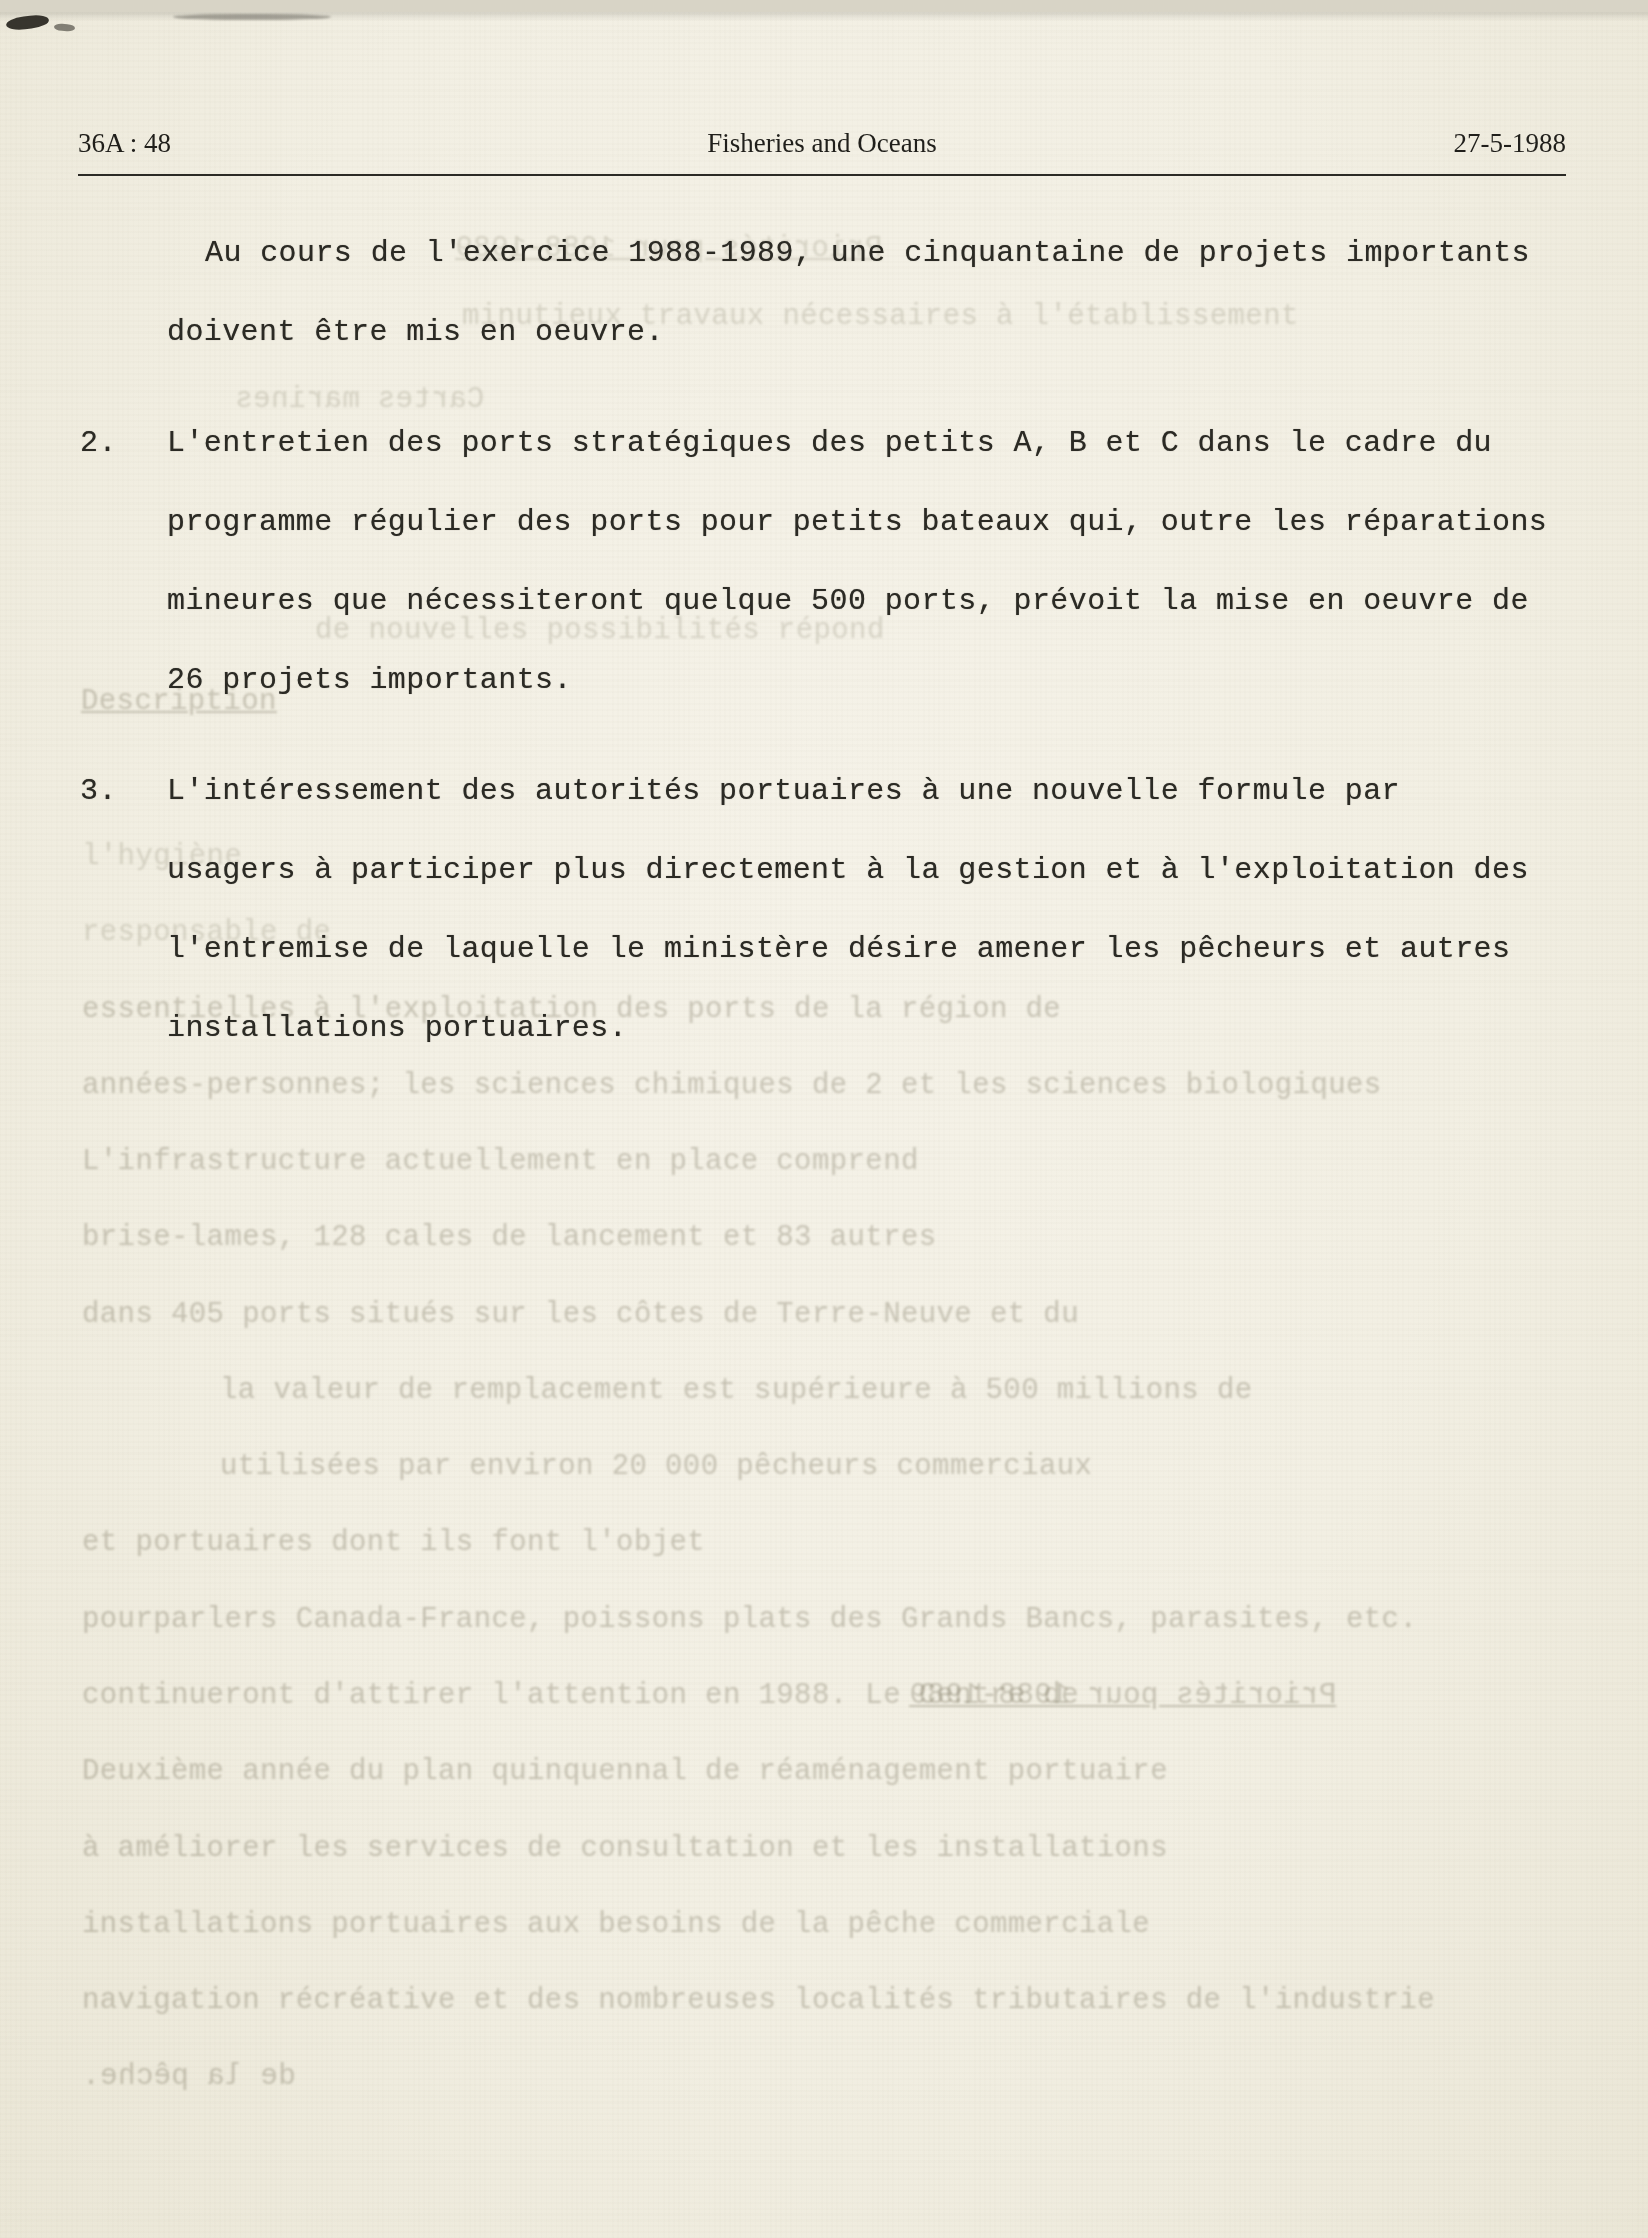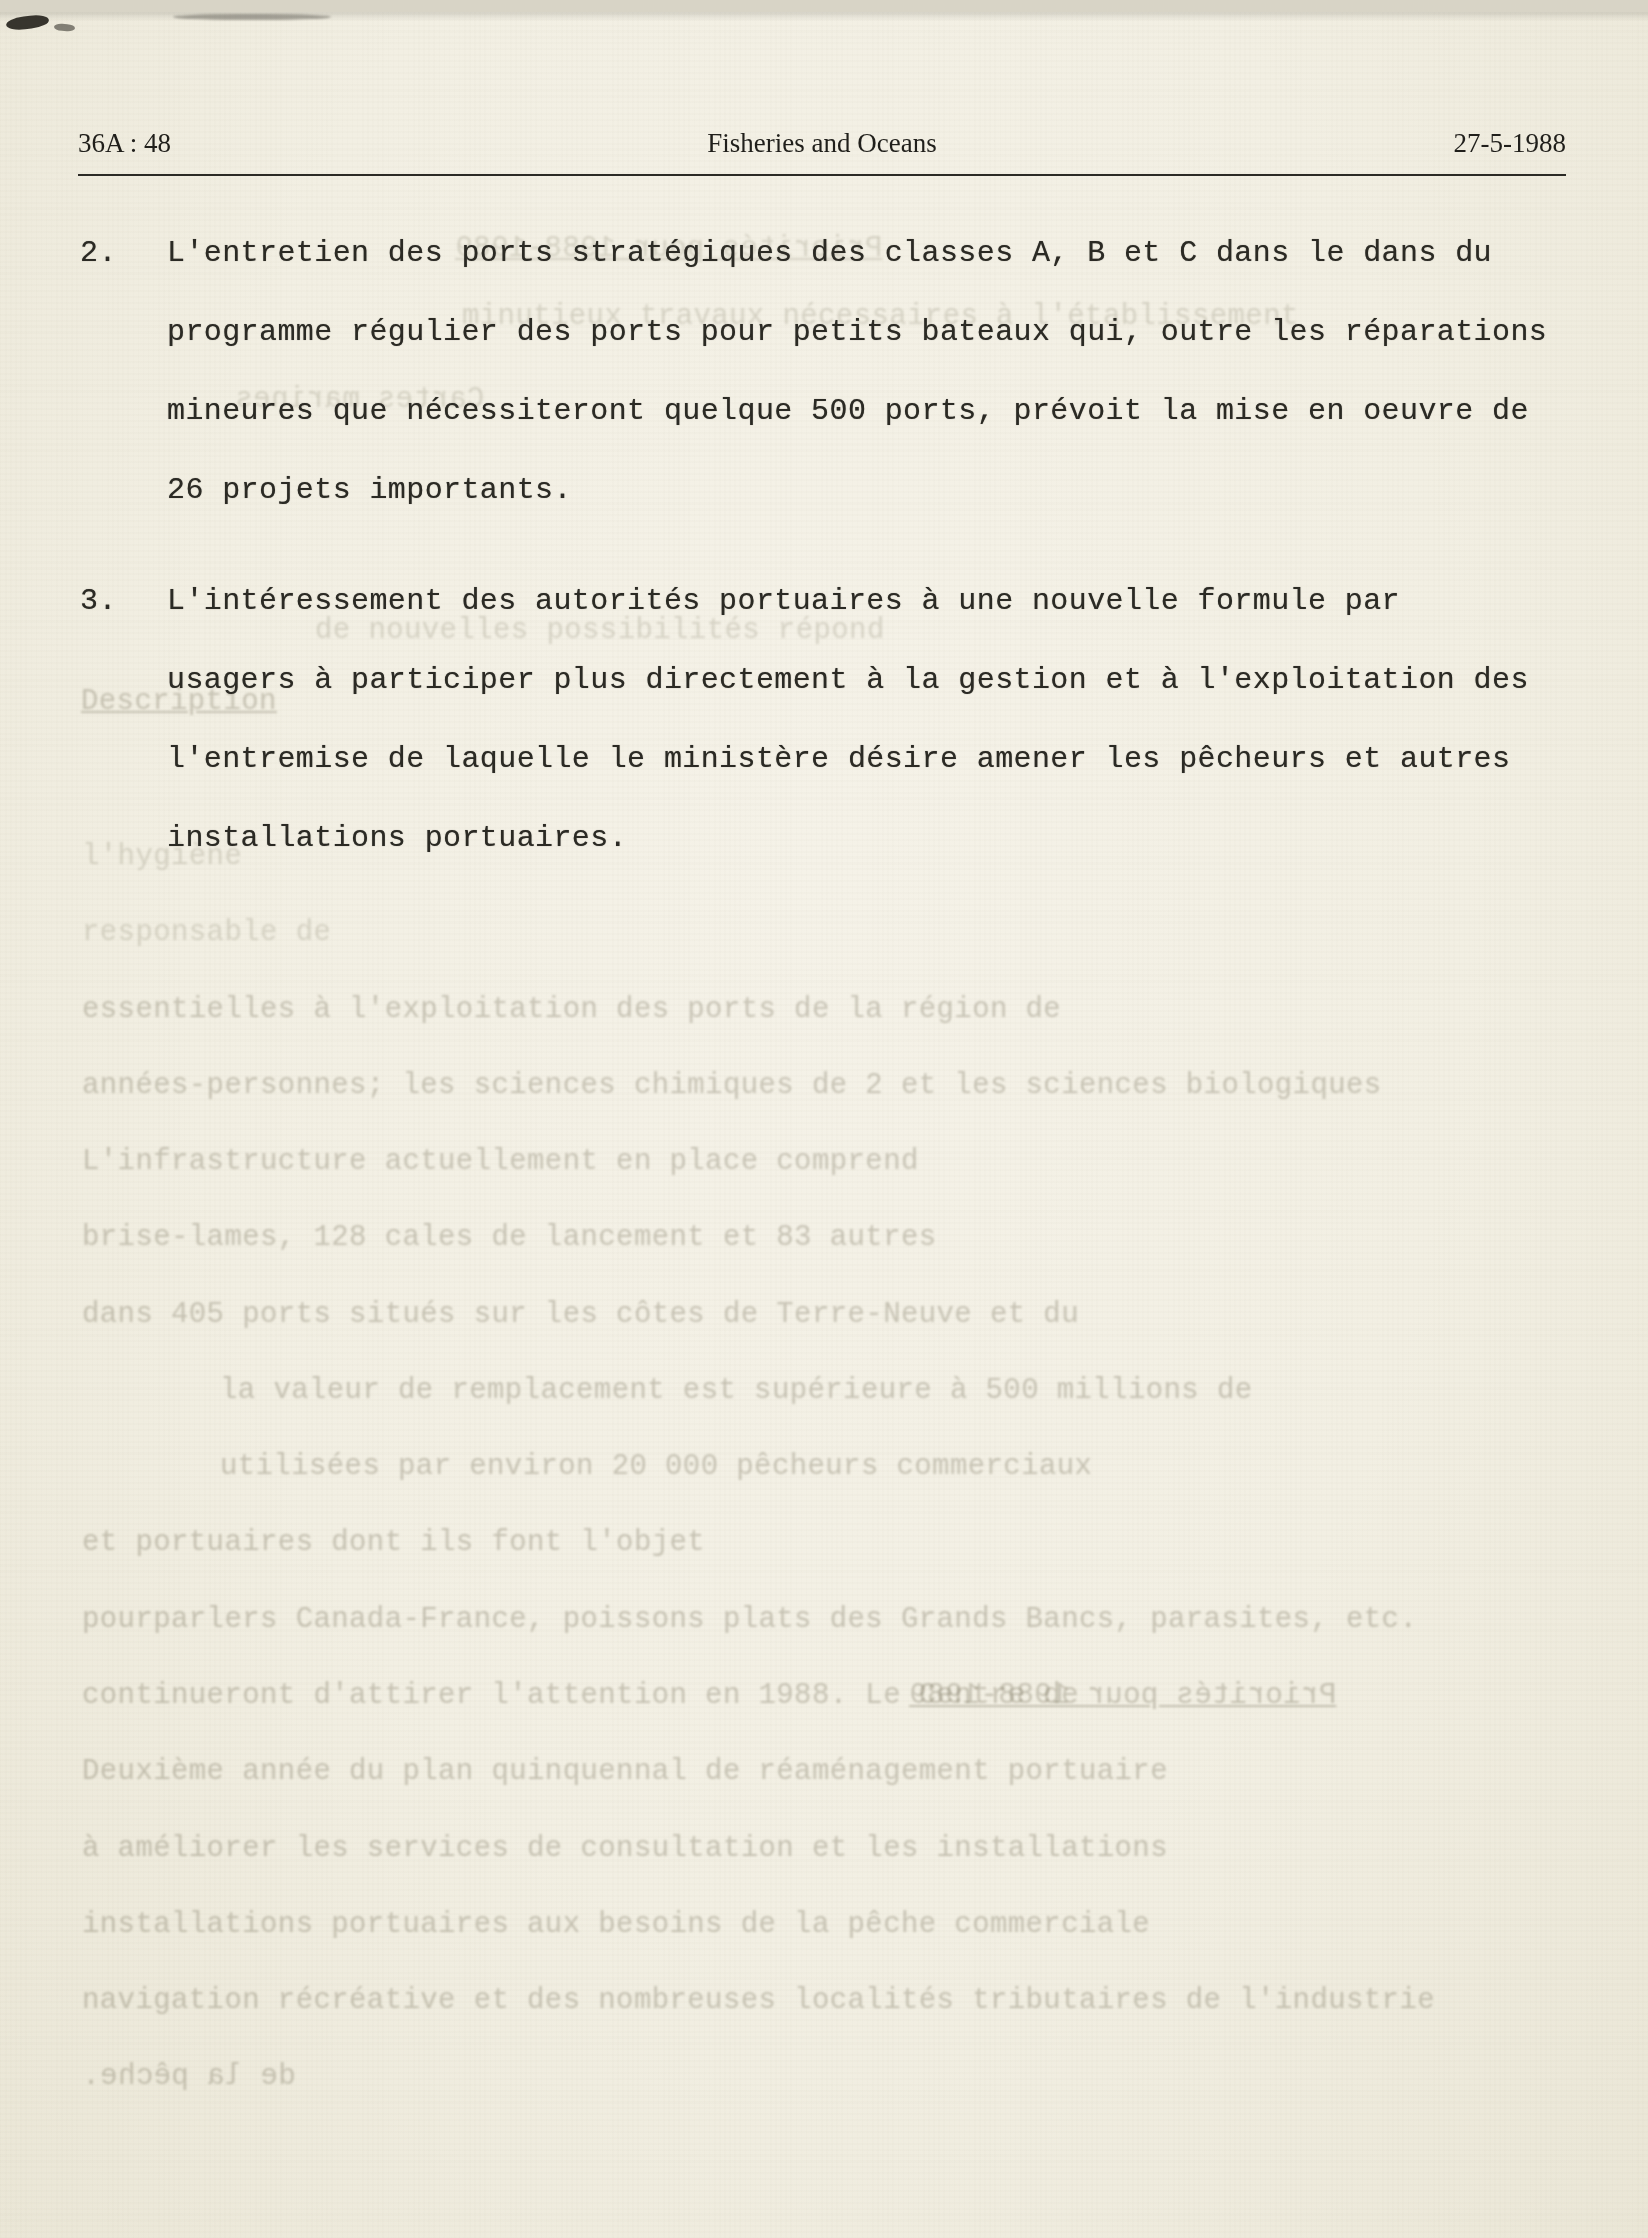--- a/index.html
+++ b/index.html
@@ -101,24 +101,28 @@
   </div>
 
   <header class="doc-header">
     <span class="h-left">36A : 48</span>
     <span class="h-center">Fisheries and Oceans</span>
     <span class="h-right">27-5-1988</span>
   </header>
 
   <main class="content">
 
+    <p class="para">
+      <span class="line indent1">Au cours de l'exercice 1988-1989, une cinquantaine de projets importants</span>
+      <span class="line">doivent être mis en oeuvre.</span>
+    </p>
 
     <div class="item">
       <span class="num">2.</span>
-      <span class="line">L'entretien des ports stratégiques des classes A, B et C dans le dans du</span>
+      <span class="line">L'entretien des ports stratégiques des petits A, B et C dans le cadre du</span>
       <span class="line">programme régulier des ports pour petits bateaux qui, outre les réparations</span>
       <span class="line">mineures que nécessiteront quelque 500 ports, prévoit la mise en oeuvre de</span>
       <span class="line">26 projets importants.</span>
     </div>
 
     <div class="item">
       <span class="num">3.</span>
       <span class="line">L'intéressement des autorités portuaires à une nouvelle formule par</span>
       <span class="line">usagers à participer plus directement à la gestion et à l'exploitation des</span>
       <span class="line">l'entremise de laquelle le ministère désire amener les pêcheurs et autres</span>

